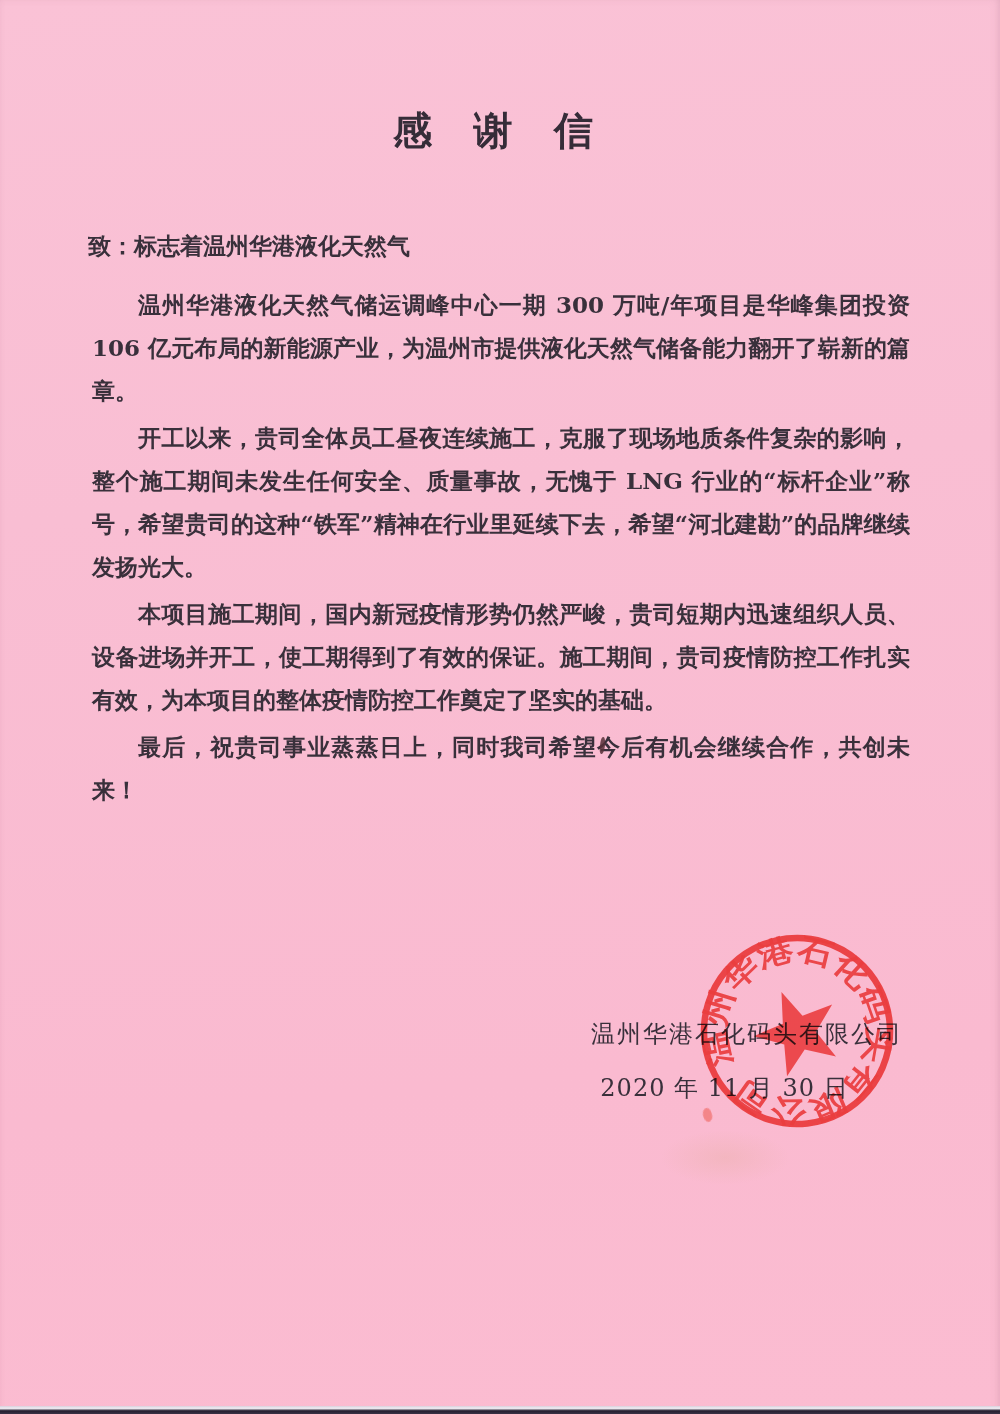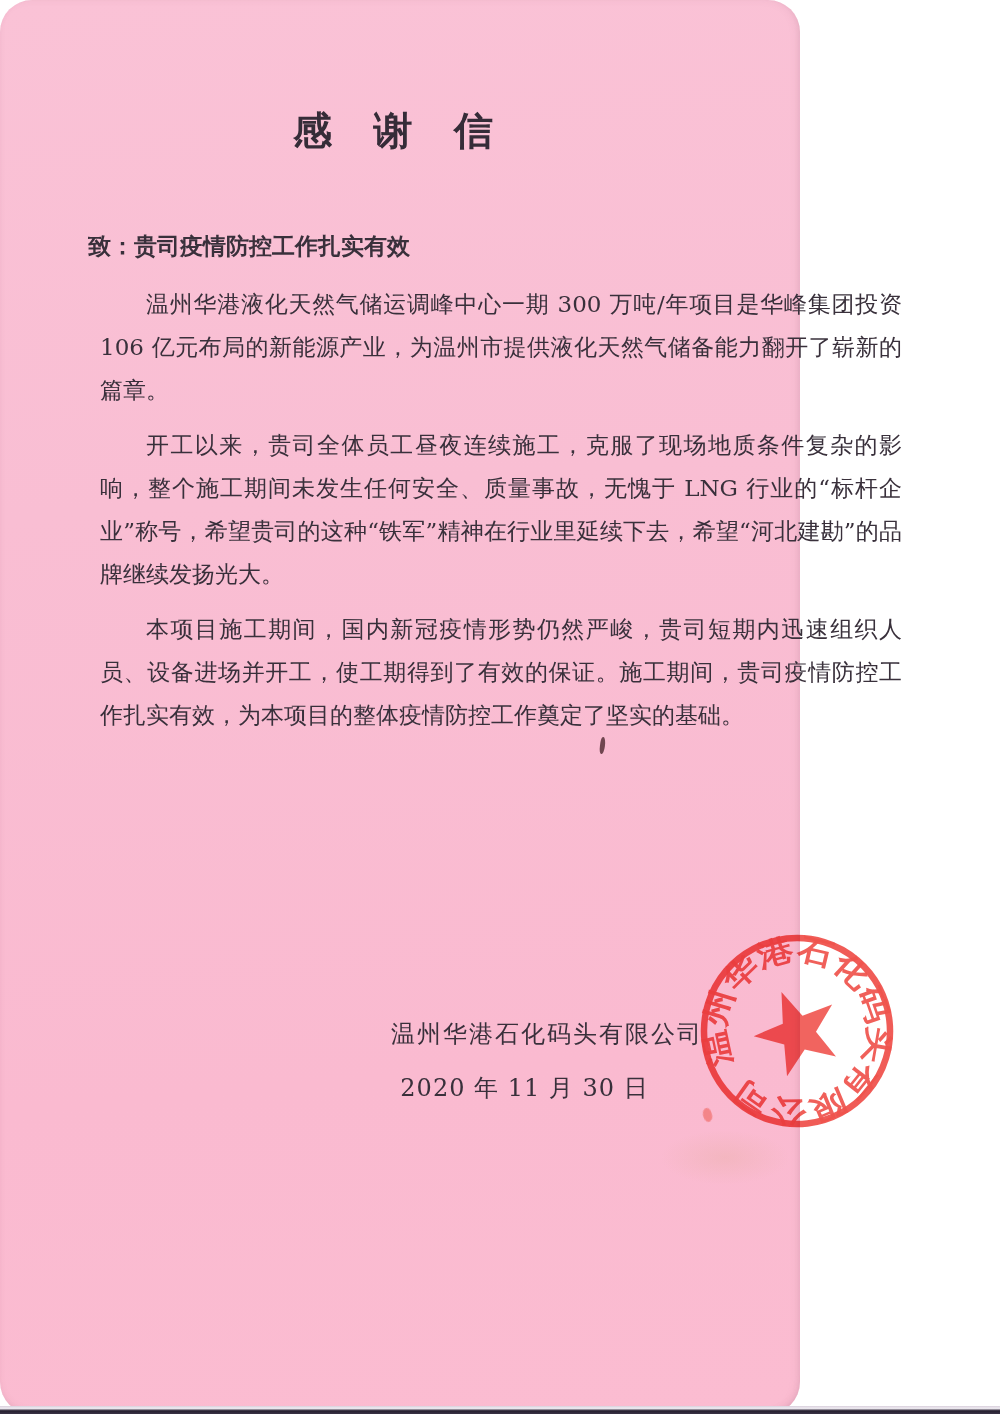--- a/index.html
+++ b/index.html
@@ -2,41 +2,40 @@
 <html lang="zh"><head>
 <meta charset="utf-8">
 <style>
   html,body{margin:0;padding:0;}
   body{
     width:1000px;height:1414px;overflow:hidden;
     font-family:"DejaVu Serif","Liberation Serif",serif;
     background:#ffffff;
   }
   .page{
-    position:relative;width:800px;height:1414px;
+    position:relative;width:1000px;height:1414px;
     background:linear-gradient(175deg,#fac2d6 0%,#f9bed3 35%,#fabad0 75%,#fbbcd1 100%);
     color:#39303b;
     box-shadow:inset -4px 0 12px -6px rgba(140,90,110,.28), inset 0 -4px 10px -5px rgba(140,90,110,.25);
-    border-radius:32px;
   }
   .letter-title{
     position:absolute;top:104px;left:0;width:100%;
     text-align:center;font-size:39px;font-weight:bold;
     letter-spacing:14px;color:#352c38;margin:0;
   }
   .content{
     position:absolute;top:224px;left:88px;width:826px;
     font-size:23px;line-height:43px;
     text-align:justify;text-justify:inter-ideograph;
   }
   .recipient{
     font-weight:bold;margin:0 0 16px 0;font-size:23px;
   }
   .body-paragraph{
-    margin:12px;text-indent:2em;
+    margin:4px;text-indent:2em;font-weight:bold;
   }
   .body-paragraph + .body-paragraph{margin-top:3px;}
   .signature-block{
     position:absolute;top:1018px;right:97px;text-align:right;z-index:1;
   }
   .signature-line{font-size:24px;letter-spacing:2px;margin:0;}
   .date-line{font-size:24px;margin:22px 45px 0 0;letter-spacing:1px;text-align:center;}
   .stamp{
     position:absolute;left:692px;top:926px;width:210px;height:210px;
     mix-blend-mode:multiply;opacity:.92;z-index:2;pointer-events:none;
@@ -62,24 +61,25 @@
   }
 </style>
 </head>
 <body>
 
 <div class="page">
 
   <h1 class="letter-title">感 谢 信</h1>
 
   <div class="content">
-    <p class="recipient">致：贵司疫情防控工作扎实有效</p>
+    <p class="recipient">致：标志着温州华港液化天然气</p>
     <p class="body-paragraph">温州华港液化天然气储运调峰中心一期 300 万吨/年项目是华峰集团投资 106 亿元布局的新能源产业，为温州市提供液化天然气储备能力翻开了崭新的篇章。</p>
     <p class="body-paragraph">开工以来，贵司全体员工昼夜连续施工，克服了现场地质条件复杂的影响，整个施工期间未发生任何安全、质量事故，无愧于 LNG 行业的“标杆企业”称号，希望贵司的这种“铁军”精神在行业里延续下去，希望“河北建勘”的品牌继续发扬光大。</p>
     <p class="body-paragraph">本项目施工期间，国内新冠疫情形势仍然严峻，贵司短期内迅速组织人员、设备进场并开工，使工期得到了有效的保证。施工期间，贵司疫情防控工作扎实有效，为本项目的整体疫情防控工作奠定了坚实的基础。</p>
+    <p class="body-paragraph">最后，祝贵司事业蒸蒸日上，同时我司希望今后有机会继续合作，共创未来！</p>
   </div>
 
   <div class="signature-block">
     <p class="signature-line">温州华港石化码头有限公司</p>
     <p class="date-line">2020 年 11 月 30 日</p>
   </div>
 
   <svg class="stamp" viewBox="0 0 210 210" xmlns="http://www.w3.org/2000/svg">
     <g transform="rotate(-28 105 105)">
       <circle cx="105" cy="105" r="93" fill="none" stroke="#ee453e" stroke-width="6.5" opacity="0.95"></circle>

